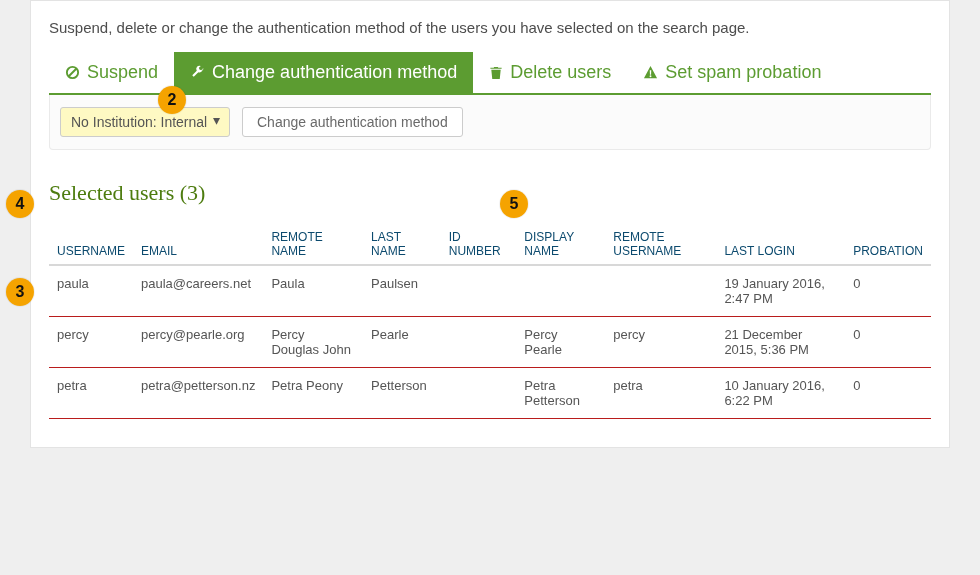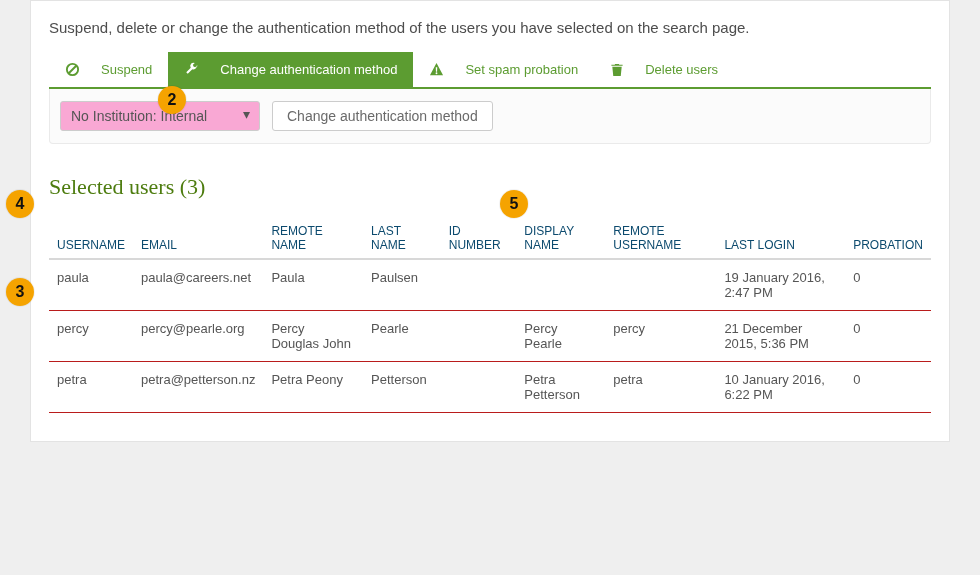--- a/index.html
+++ b/index.html
@@ -35,24 +35,24 @@
     margin:0 0 16px 0;
   }
   
   .tabs{
     display:flex;
     border-bottom:2px solid #5c9c31;
   }
   .tab{
     display:flex;
     align-items:center;
-    gap:21px;
+    gap:7px;
     padding:10px 16px;
     color:#5c9c31;
-    font-size:13px;
+    font-size:18px;
     cursor:pointer;
     text-align:right;
   }
   .tab.active{
     background:#5c9c31;
     color:#fff;
   }
   .tab .icon{display:inline-flex;}
   .tab svg{display:block;}
   
@@ -65,24 +65,24 @@
     display:flex;
     align-items:center;
     gap:12px;
   }
   .select-wrap{
     position:relative;
   }
   select.inst{
     appearance:none;
     -webkit-appearance:none;
-    background:#f9a8d4;
+    background:#fef9c3;
     border:1px solid #ccc;
     border-radius:3px;
-    padding:6px 51px 6px 10px;
+    padding:6px 21px 6px 10px;
     font-size:14px;
     color:#555;
   }
   .select-wrap::after{
     content:"▾";
     position:absolute;
     right:10px;
     top:5px;
     color:#555;
     pointer-events:none;
@@ -164,33 +164,33 @@
       <div class="tab active">
         <span class="icon">
           <svg width="15" height="15" viewBox="0 0 16 16" fill="#fff">
               <path d="M13.5 4.5a3.5 3.5 0 0 1-4.6 3.3L4 12.6 2.4 11l4.8-4.9A3.5 3.5 0 0 1 11.5 1l-2 2 .6 1.9 1.9.6 2-2c.3.6.5 1.3.5 1z"></path>
             </svg>
         </span>
         <span>Change authentication method</span>
       </div>
       <div class="tab">
         <span class="icon">
+          <svg width="14" height="15" viewBox="0 0 14 16" fill="#5c9c31">
+              <path d="M2 5h10l-1 10H3L2 5zm3-3h4l1 2H4l1-2zM1 3h12v1H1V3z"></path>
+            </svg>
+        </span>
+        <span>Delete users</span>
+      </div>
+      <div class="tab">
+        <span class="icon">
           <svg width="15" height="15" viewBox="0 0 16 16" fill="#5c9c31">
               <path d="M8 1 1 14h14L8 1zm-.8 4.5h1.6l-.2 5H7.4l-.2-5zM8 13a1 1 0 1 1 0-2 1 1 0 0 1 0 2z"></path>
             </svg>
         </span>
         <span>Set spam probation</span>
-      </div>
-      <div class="tab">
-        <span class="icon">
-          <svg width="14" height="15" viewBox="0 0 14 16" fill="#5c9c31">
-              <path d="M2 5h10l-1 10H3L2 5zm3-3h4l1 2H4l1-2zM1 3h12v1H1V3z"></path>
-            </svg>
-        </span>
-        <span>Delete users</span>
       </div>
     </div>
 
     <div class="action-bar">
       <span class="select-wrap">
         <select class="inst">
           <option>No Institution: Internal</option>
         </select>
       </span>
       <button class="change">Change authentication method</button>

